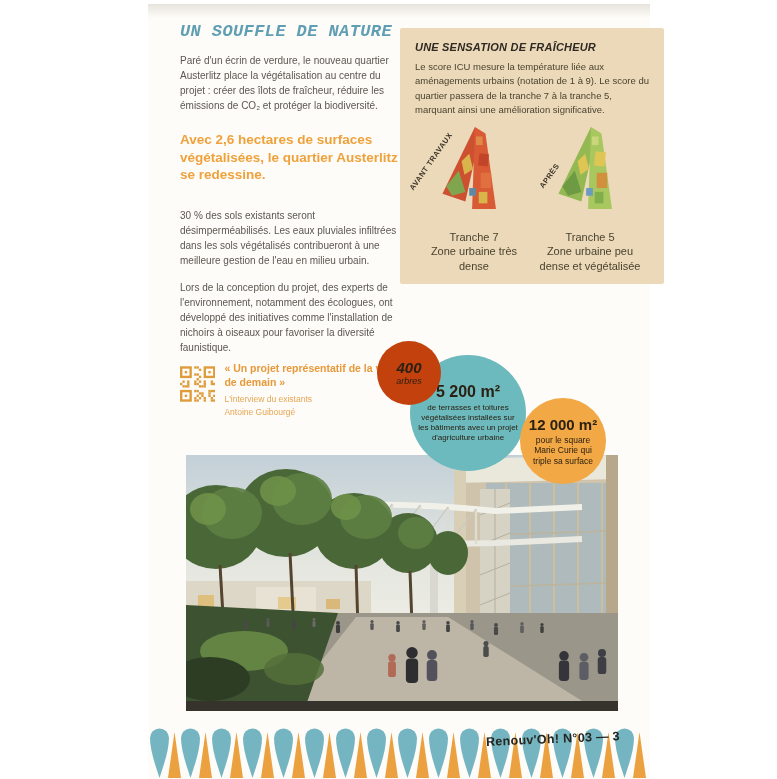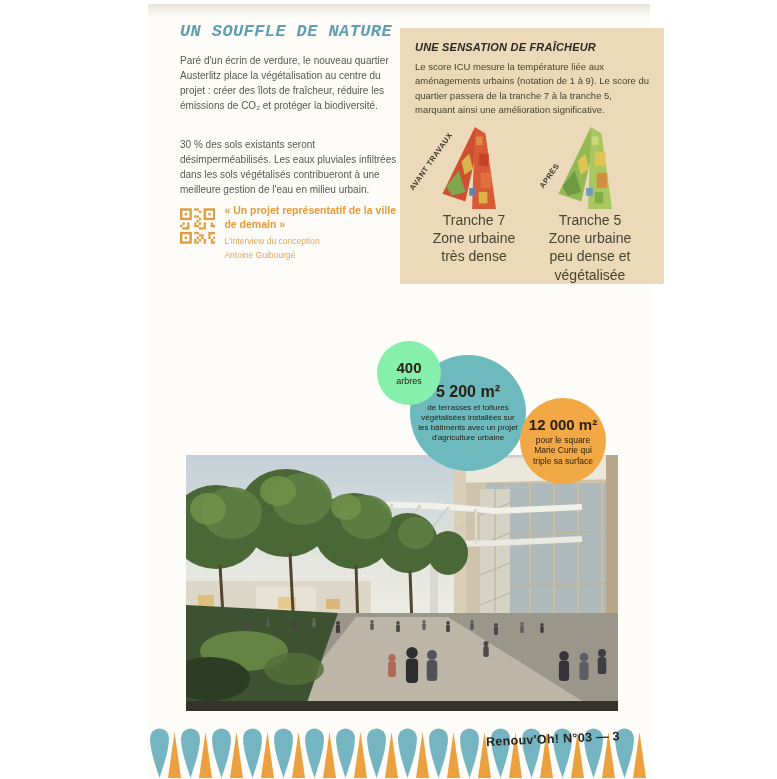--- a/index.html
+++ b/index.html
@@ -51,35 +51,35 @@
   .maps-row{display:flex;justify-content:center;gap:14px;margin-top:8px;}
   .map{position:relative;width:102px;margin:0;text-align:center;}
   .map-svg{width:78px;height:86px;display:block;margin:0 auto;}
   .map-label{
     position:absolute;font-size:7.5px;font-weight:bold;color:#3c352a;
     letter-spacing:.5px;transform:rotate(-55deg);transform-origin:left bottom;
     white-space:nowrap;
   }
   .map-label.before{left:-8px;top:58px;}
   .map-label.after{left:6px;top:56px;}
-  .map-cap{font-size:14px;color:#49432f;line-height:1.3;margin-top:0;}
+  .map-cap{font-size:11px;color:#49432f;line-height:1.3;margin-top:19px;}
   
   .improve{
     position:absolute;left:257px;top:284px;width:222px;margin:0;
     font-size:10.5px;font-weight:bold;line-height:1.45;color:#2d2720;
   }
   
   .stat{
     position:absolute;border-radius:50%;display:flex;flex-direction:column;
     align-items:center;justify-content:center;text-align:center;
     color:#2b2013;box-sizing:border-box;
   }
   .stat .v{font-weight:bold;}
   .stat .l{line-height:1.25;}
-  .c1{left:229px;top:337px;width:64px;height:64px;background:#86efac;z-index:5;}
+  .c1{left:229px;top:337px;width:64px;height:64px;background:#c2410c;z-index:5;font-style:italic;}
   .c1 .v{font-size:15px;}
   .c1 .l{font-size:9px;}
   .c2{left:262px;top:351px;width:116px;height:116px;background:#6cbabd;z-index:3;padding:6px;}
   .c2 .v{font-size:16px;}
   .c2 .l{font-size:8px;margin-top:2px;}
   .c3{left:357px;top:334px;width:70px;height:70px;background:#d65a3d;z-index:4;padding:4px;}
   .c3 .v{font-size:14px;}
   .c3 .l{font-size:7.5px;margin-top:1px;}
   .c4{left:372px;top:394px;width:86px;height:86px;background:#f2a844;z-index:5;padding:6px;}
   .c4 .v{font-size:15px;}
@@ -99,21 +99,23 @@
 </style>
 </head>
 <body>
 
 <div class="scan">
   <div class="scan-shadow"></div>
 
   <section class="left-col">
     <h1 class="sec-title">UN SOUFFLE DE NATURE</h1>
     <p class="body-p">Paré d'un écrin de verdure, le nouveau quartier Austerlitz place la végétalisation au centre du projet : créer des îlots de fraîcheur, réduire les émissions de CO₂ et protéger la biodiversité.</p>
+    <h2 class="highlight">Avec 2,6 hectares de surfaces végétalisées, le quartier Austerlitz se redessine.</h2>
     <p class="body-p" style="margin-top:24px;">30 % des sols existants seront désimperméabilisés. Les eaux pluviales infiltrées dans les sols végétalisés contribueront à une meilleure gestion de l'eau en milieu urbain.</p>
+    <p class="body-p">Lors de la conception du projet, des experts de l'environnement, notamment des écologues, ont développé des initiatives comme l'installation de nichoirs à oiseaux pour favoriser la diversité faunistique.</p>
     <div class="quote-row">
       <svg id="qr-svg" width="48" height="48" viewBox="0 0 48 48">
           <rect x="19.200000000000003" y="0" width="3.2" height="3.2" fill="#df9c3c"></rect>
           <rect x="22.400000000000002" y="0" width="3.2" height="3.2" fill="#df9c3c"></rect>
           <rect x="25.6" y="3.2" width="3.2" height="3.2" fill="#df9c3c"></rect>
           <rect x="19.200000000000003" y="9.600000000000001" width="3.2" height="3.2" fill="#df9c3c"></rect>
           <rect x="22.400000000000002" y="9.600000000000001" width="3.2" height="3.2" fill="#df9c3c"></rect>
           <rect x="25.6" y="12.8" width="3.2" height="3.2" fill="#df9c3c"></rect>
           <rect x="22.400000000000002" y="16" width="3.2" height="3.2" fill="#df9c3c"></rect>
           <rect x="3.2" y="19.200000000000003" width="3.2" height="3.2" fill="#df9c3c"></rect>
@@ -161,21 +163,21 @@
           <rect x="6.4" y="6.4" width="3.2" height="3.2" fill="#df9c3c"></rect>
           <rect x="32" y="0" width="16" height="16" fill="#df9c3c"></rect>
           <rect x="35.2" y="3.2" width="9.600000000000001" height="9.600000000000001" fill="#fdfcf8"></rect>
           <rect x="38.400000000000006" y="6.4" width="3.2" height="3.2" fill="#df9c3c"></rect>
           <rect x="0" y="32" width="16" height="16" fill="#df9c3c"></rect>
           <rect x="3.2" y="35.2" width="9.600000000000001" height="9.600000000000001" fill="#fdfcf8"></rect>
           <rect x="6.4" y="38.400000000000006" width="3.2" height="3.2" fill="#df9c3c"></rect>
         </svg>
       <div class="quote-text">
         <div class="q1">« Un projet représentatif de la ville de demain »</div>
-        <div class="q2 first">L'interview du conception</div>
+        <div class="q2 first">L'interview du existants</div>
         <div class="q2">Antoine Guibourgé</div>
       </div>
     </div>
   </section>
 
   <section class="panel">
     <h2 class="panel-title">UNE SENSATION DE FRAÎCHEUR</h2>
     <p class="panel-body">Le score ICU mesure la température liée aux aménagements urbains (notation de 1 à 9). Le score du quartier passera de la tranche 7 à la tranche 5, marquant ainsi une amélioration significative.</p>
     <div class="maps-row">
 

